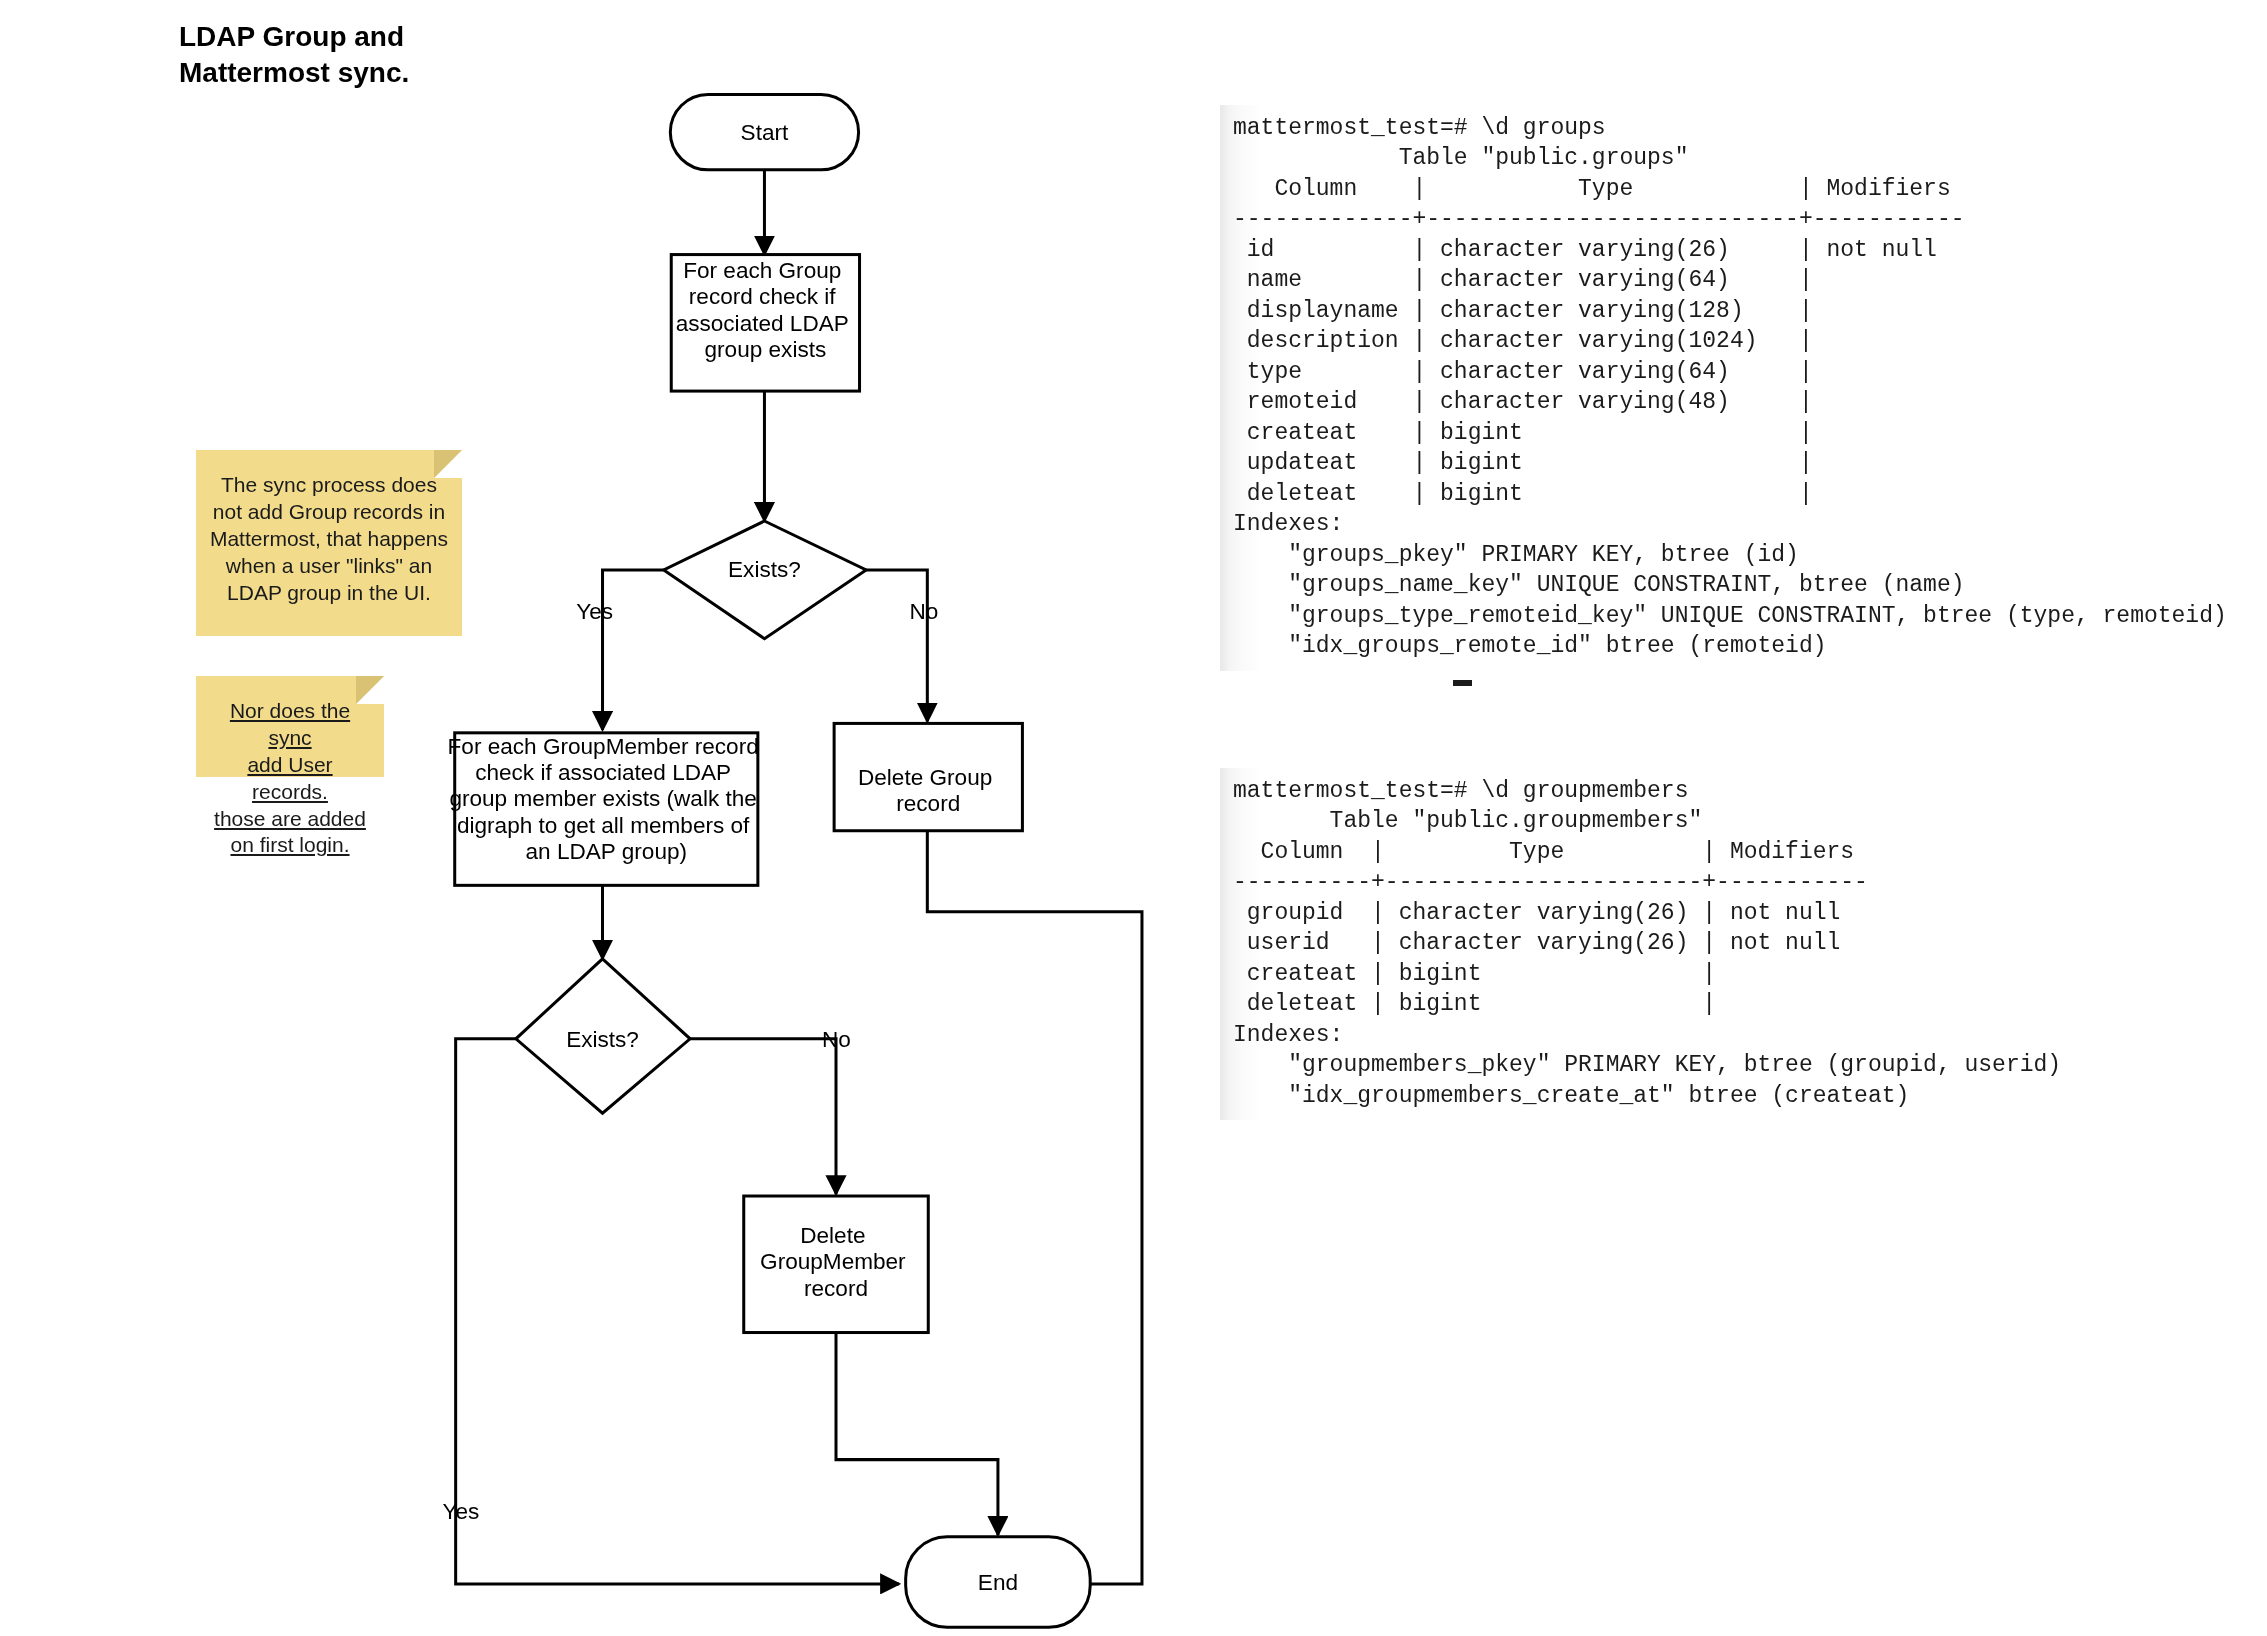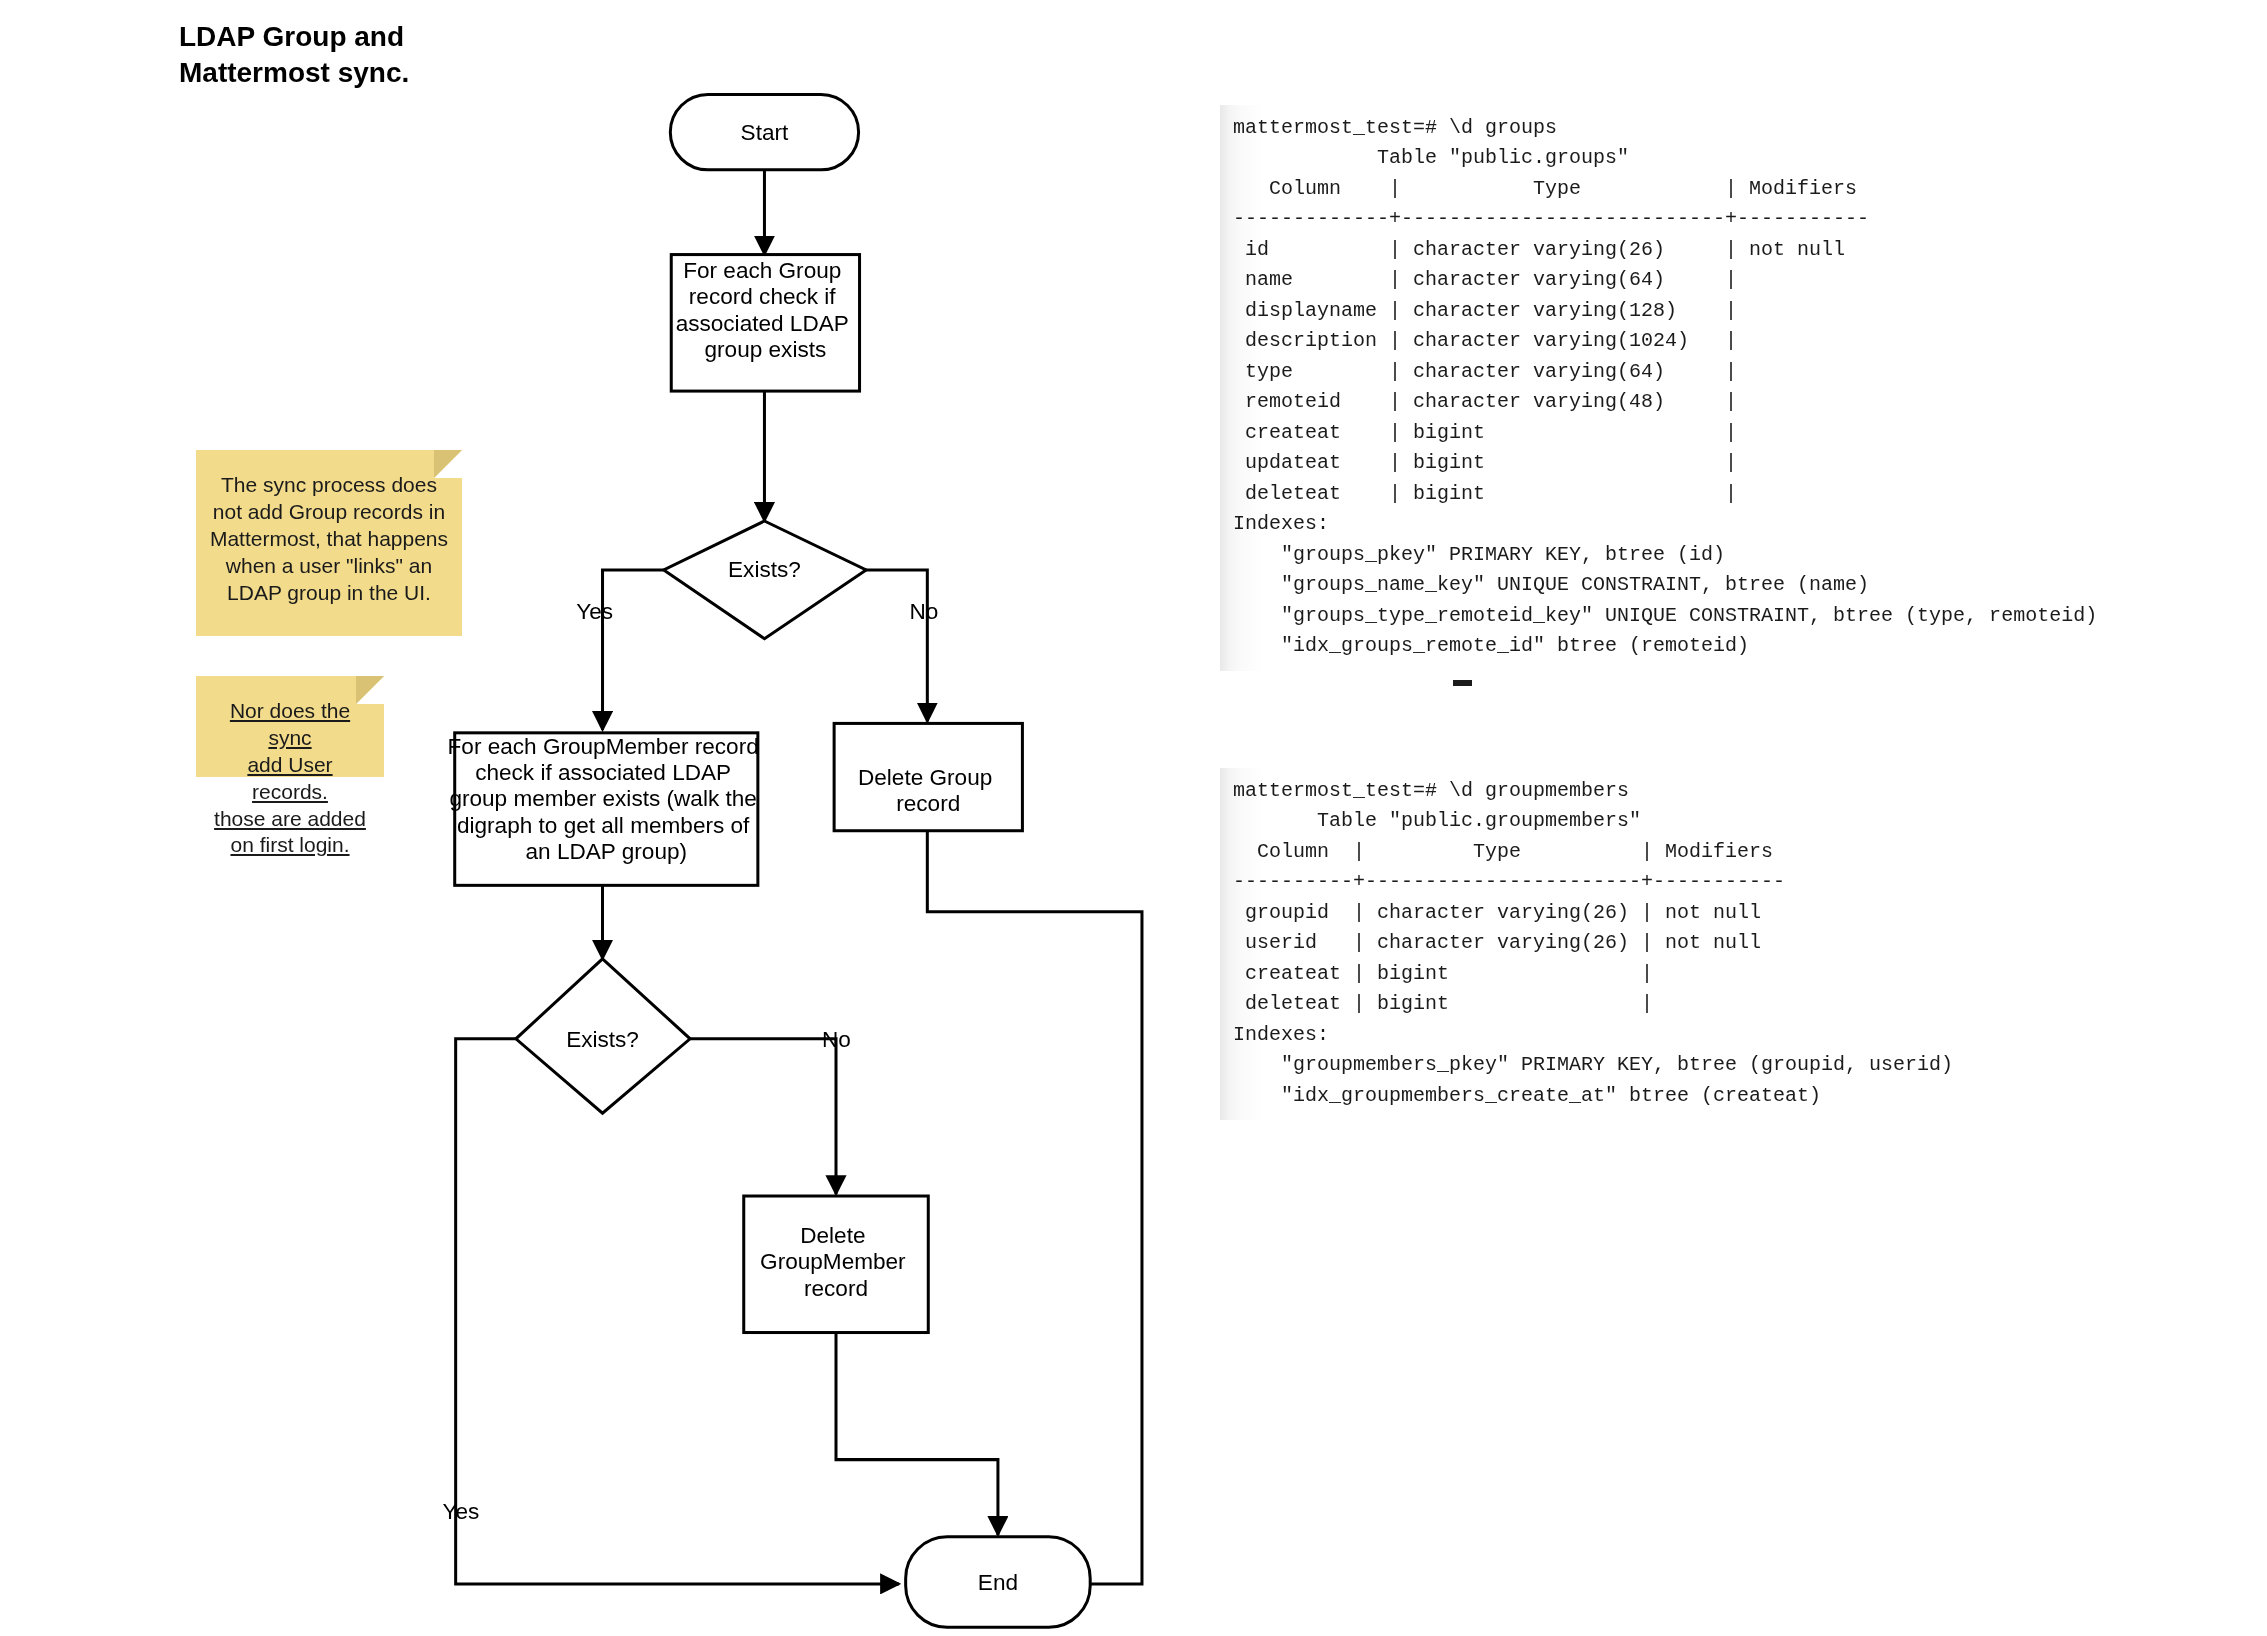--- a/index.html
+++ b/index.html
@@ -70,33 +70,32 @@
     right: 0;
     width: 0;
     height: 0;
     border-style: solid;
     border-width: 28px 28px 0 0;
     border-color: #d9c274 transparent transparent transparent;
   }
   .note .note-text {
     position: relative;
     z-index: 3;
-    padding: 10px 13px 0 13px;
+    padding: 22px 13px 0 13px;
     width: 100%;
-    margin-top: 12px;
   }
 
   #note-1 { left: 196px; top: 450px; width: 266px; height: 186px; }
   #note-2 { left: 196px; top: 676px; width: 188px; height: 101px; text-decoration: underline; }
 
   
   .terminal {
     position: absolute;
     font-family: "Liberation Mono", "DejaVu Sans Mono", monospace;
-    font-size: 20px;
+    font-size: 23px;
     line-height: 30.5px;
     color: #1b1b1b;
     white-space: pre;
     background: linear-gradient(to right, #e8e8e8 0px, #f4f4f4 9.4px, #fafafa 21px, #ffffff 43px);
     padding: 7.5px 0 9.4px 13px;
     box-sizing: border-box;
     letter-spacing: 0px;
   }
   #terminal-groups { left: 1220px; top: 105px; width: 942px; }
   #terminal-groupmembers { left: 1220px; top: 768px; width: 716px; }

